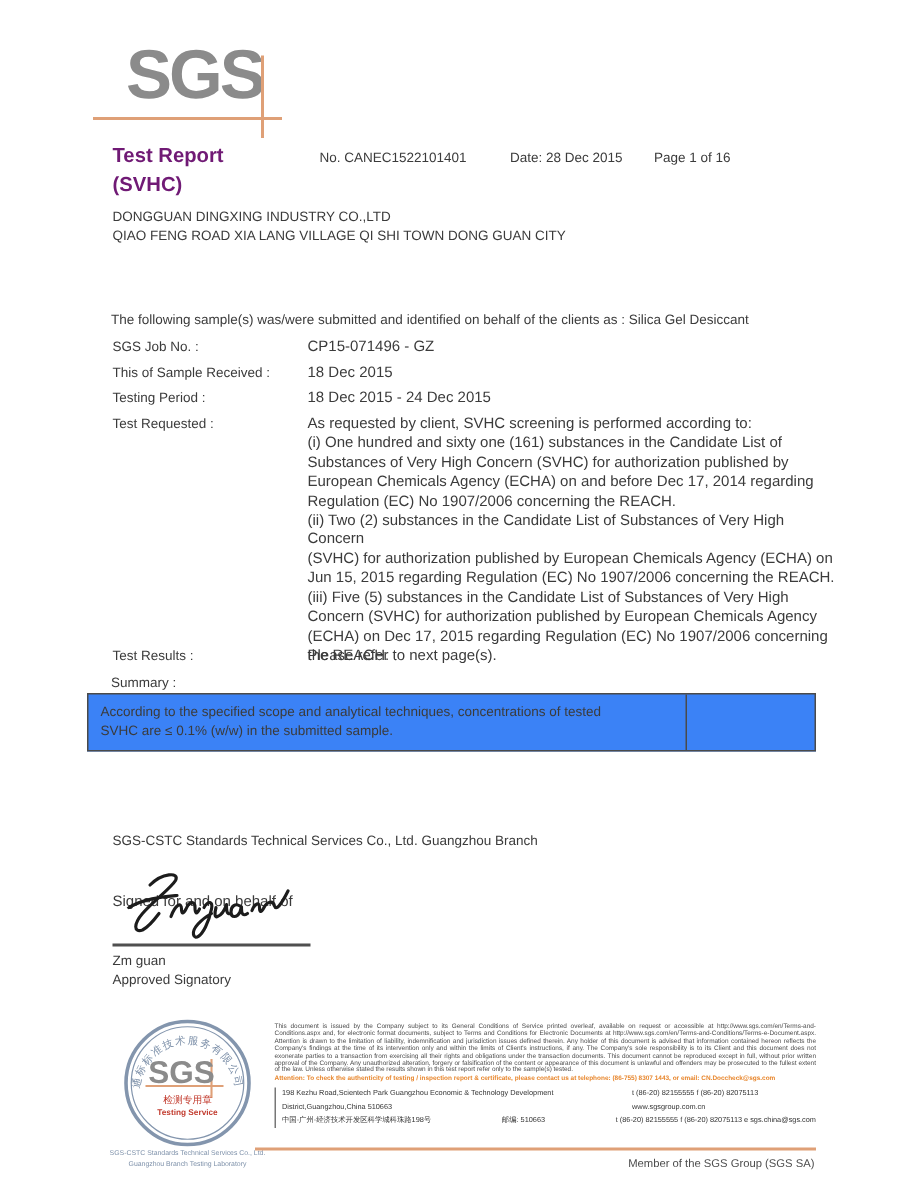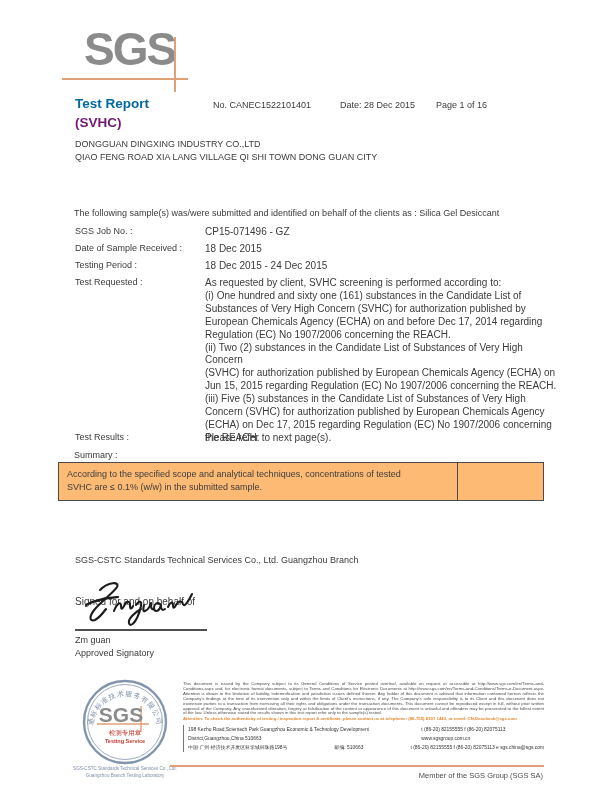--- a/index.html
+++ b/index.html
@@ -5,37 +5,37 @@
   html,body{margin:0;padding:0;background:#ffffff;}
   .page{
     position:relative;width:600px;height:800px;background:#ffffff;overflow:hidden;
     font-family:"Liberation Sans","DejaVu Sans",sans-serif;color:#3b3b3b;
   }
   
   .logo-text{position:absolute;left:84px;top:24px;font-size:46px;line-height:50px;font-weight:700;color:#8b8b8b;letter-spacing:-2px;}
   .logo-hline{position:absolute;left:62px;top:78px;width:126px;height:2px;background:#dfa077;}
   .logo-vline{position:absolute;left:174px;top:37px;width:2px;height:55px;background:#dfa077;}
   
-  .doc-title{position:absolute;left:75px;top:96px;font-size:13.5px;font-weight:700;color:#0369a1;}
+  .doc-title{position:absolute;left:75px;top:96px;font-size:13.5px;font-weight:700;color:#701a75;}
   .doc-subtitle{position:absolute;left:75px;top:115px;font-size:13.5px;font-weight:700;color:#701a75;}
   .report-no{position:absolute;left:213px;top:100px;font-size:9px;}
   .report-date{position:absolute;left:340px;top:100px;font-size:9px;}
   .page-indicator{position:absolute;left:436px;top:100px;font-size:9px;}
   
   .client-name{position:absolute;left:75px;top:139px;font-size:9px;}
   .client-address{position:absolute;left:75px;top:152px;font-size:9px;}
   
   .sample-line{position:absolute;left:74px;top:208px;font-size:9px;}
   
   .ilabel{position:absolute;left:75px;font-size:9px;}
   .ivalue{position:absolute;left:205px;font-size:10px;}
   .para{width:354px;line-height:12.9px;white-space:pre-line;}
   
   .summary-heading{position:absolute;left:74px;top:450px;font-size:9px;}
-  .summary-table{position:absolute;left:58px;top:462px;width:484px;border:1.4px solid #4a4a4a;display:flex;background:#fdba74;gap:44px;}
+  .summary-table{position:absolute;left:58px;top:462px;width:484px;border:1.4px solid #4a4a4a;display:flex;background:#3b82f6;gap:44px;}
   .summary-left{width:382px;border-right:1.4px solid #4a4a4a;padding:5px 8px 6px 8px;font-size:9px;line-height:13px;white-space:pre-line;}
   .summary-right{flex:1;display:flex;align-items:flex-start;justify-content:center;padding-top:6px;font-size:9.5px;}
   
   .signed-line1{position:absolute;left:75px;top:560px;font-size:10px;margin-top:36px;}
   .signed-line2{position:absolute;left:75px;top:555px;font-size:9px;}
   .signature-svg{position:absolute;left:76px;top:578px;}
   .signature-rule{position:absolute;left:75px;top:629px;width:132px;height:2px;background:#4f4f4f;}
   .signer-name{position:absolute;left:75px;top:635px;font-size:9px;}
   .signer-title{position:absolute;left:75px;top:648px;font-size:9px;}
   
@@ -64,21 +64,21 @@
   <div class="page-indicator">Page 1 of 16</div>
 
   <div class="client-name">DONGGUAN DINGXING INDUSTRY CO.,LTD</div>
   <div class="client-address">QIAO FENG ROAD XIA LANG VILLAGE QI SHI TOWN DONG GUAN CITY</div>
 
   <div class="sample-line">The following sample(s) was/were submitted and identified on behalf of the clients as : Silica Gel Desiccant</div>
 
   <div class="ilabel" style="top:226px">SGS Job No. :</div>
   <div class="ivalue" style="top:226px">CP15-071496 - GZ</div>
 
-  <div class="ilabel" style="top:243px">Date of Sample Received :</div>
+  <div class="ilabel" style="top:243px">This of Sample Received :</div>
   <div class="ivalue" style="top:243px">18 Dec 2015</div>
 
   <div class="ilabel" style="top:260px">Testing Period :</div>
   <div class="ivalue" style="top:260px">18 Dec 2015 - 24 Dec 2015</div>
 
   <div class="ilabel" style="top:277px">Test Requested :</div>
   <div class="ivalue para" style="top:277px">As requested by client, SVHC screening is performed according to:
 (i) One hundred and sixty one (161) substances in the Candidate List of
 Substances of Very High Concern (SVHC) for authorization published by
 European Chemicals Agency (ECHA) on and before Dec 17, 2014 regarding

